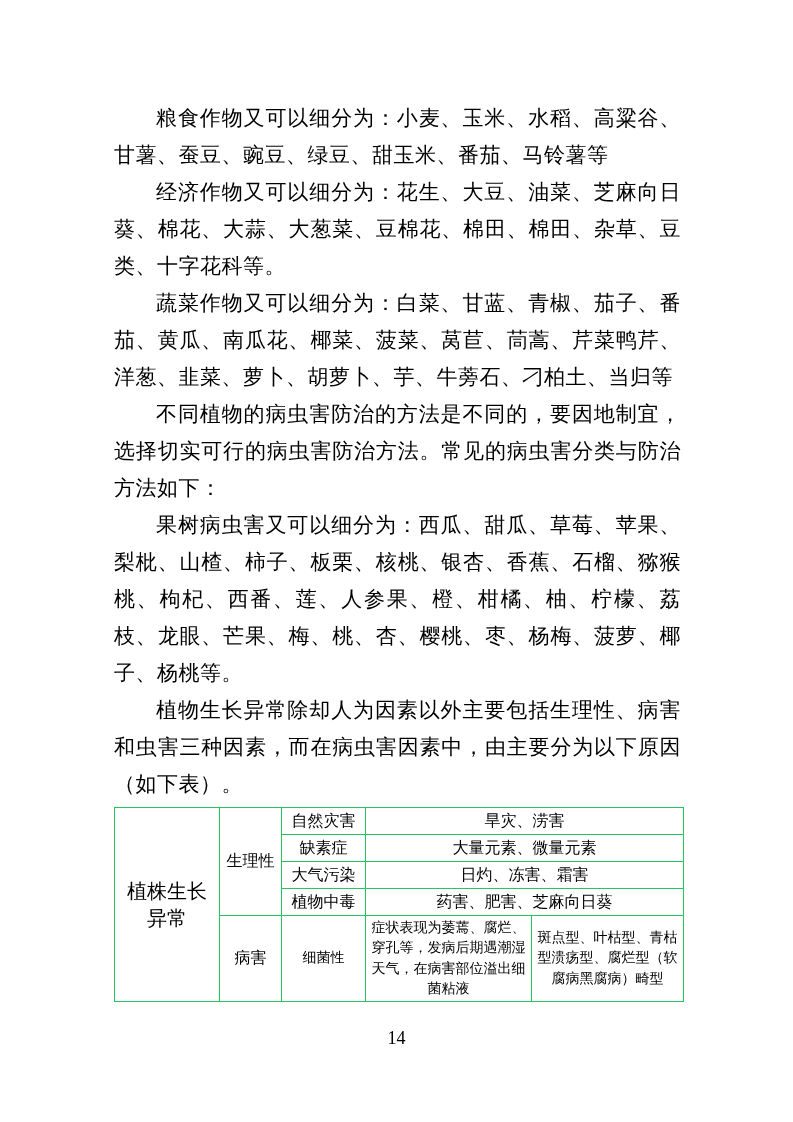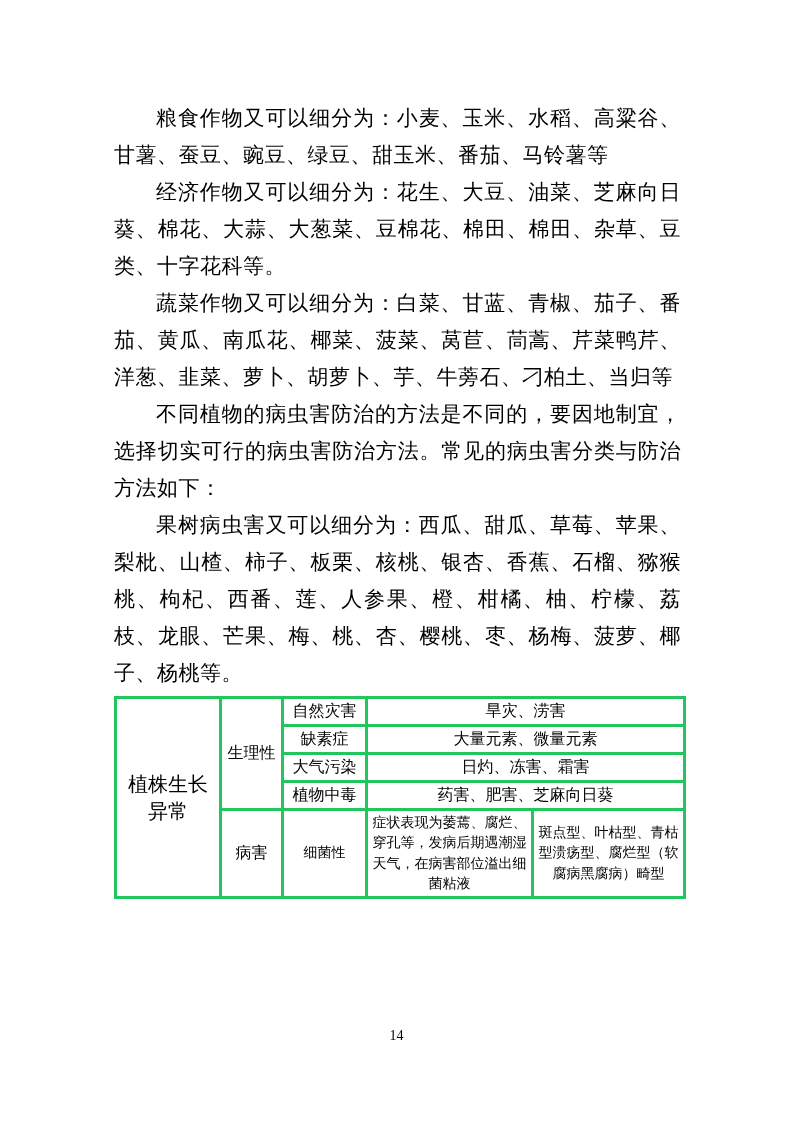--- a/index.html
+++ b/index.html
@@ -31,21 +31,21 @@
     letter-spacing: 0.5px;
   }
   table.factors {
     margin-top: 4px;
     border-collapse: collapse;
     table-layout: fixed;
     width: 569px;
     font-size: 16px;
   }
   table.factors td {
-    border: 3px solid #22c55e;
+    border: 1px solid #22c55e;
     text-align: center;
     vertical-align: middle;
     padding: 2px 3px;
     height: 27px;
   }
   td.rowhead {
     text-align: left;
     padding-left: 2px;
     font-size: 20px;
     letter-spacing: 0px;
@@ -56,34 +56,35 @@
   }
   td.symptom {
     text-align: center;
   }
   .page-number {
     position: absolute;
     left: 0;
     right: 0;
     top: 1028px;
     text-align: center;
-    font-size: 14px;
+    font-size: 18px;
   }
 </style>
 </head>
 <body>
 
 <div class="page">
   <div class="content">
 
     <p class="para">粮食作物又可以细分为：小麦、玉米、水稻、高粱谷、甘薯、蚕豆、豌豆、绿豆、甜玉米、番茄、马铃薯等</p>
     <p class="para">经济作物又可以细分为：花生、大豆、油菜、芝麻向日葵、棉花、大蒜、大葱菜、豆棉花、棉田、棉田、杂草、豆类、十字花科等。</p>
     <p class="para">蔬菜作物又可以细分为：白菜、甘蓝、青椒、茄子、番茄、黄瓜、南瓜花、椰菜、菠菜、莴苣、茼蒿、芹菜鸭芹、洋葱、韭菜、萝卜、胡萝卜、芋、牛蒡石、刁柏土、当归等</p>
     <p class="para">不同植物的病虫害防治的方法是不同的，要因地制宜，选择切实可行的病虫害防治方法。常见的病虫害分类与防治方法如下：</p>
     <p class="para">果树病虫害又可以细分为：西瓜、甜瓜、草莓、苹果、梨枇、山楂、柿子、板栗、核桃、银杏、香蕉、石榴、猕猴桃、枸杞、西番、莲、人参果、橙、柑橘、柚、柠檬、荔枝、龙眼、芒果、梅、桃、杏、樱桃、枣、杨梅、菠萝、椰子、杨桃等。</p>
+    <p class="para">植物生长异常除却人为因素以外主要包括生理性、病害和虫害三种因素，而在病虫害因素中，由主要分为以下原因（如下表）。</p>
 
     <table class="factors">
       <colgroup>
         <col style="width:105px">
         <col style="width:62px">
         <col style="width:84px">
         <col style="width:166px">
         <col style="width:152px">
       </colgroup>
       <tbody>

